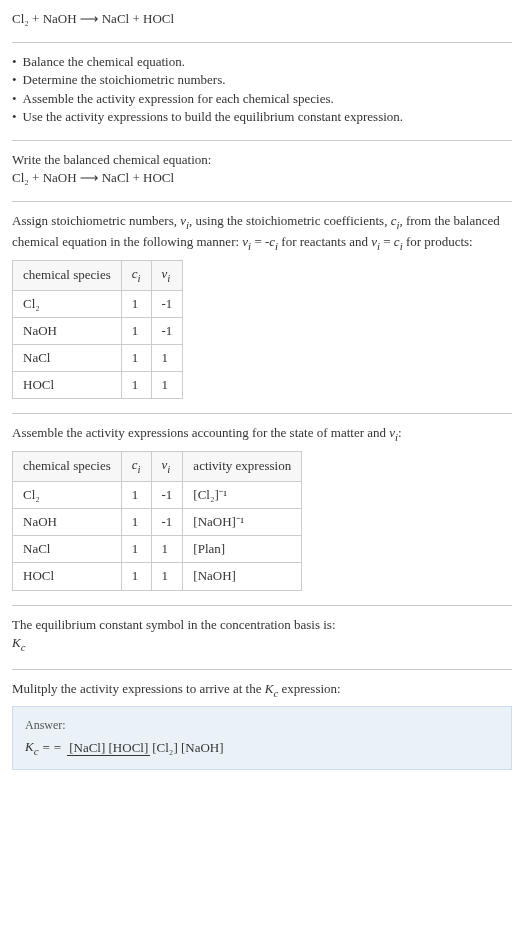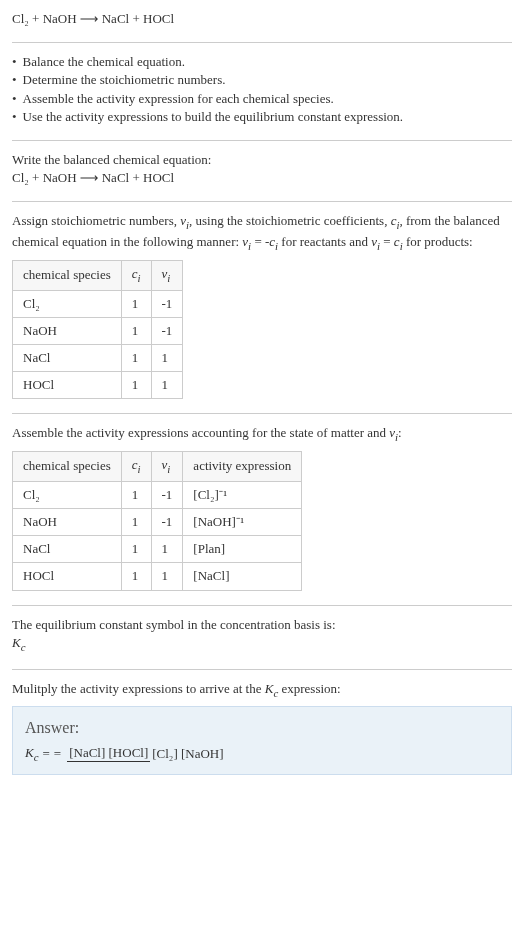--- a/index.html
+++ b/index.html
@@ -4,21 +4,21 @@
 <style>
 * { box-sizing: border-box; margin: 0; padding: 0; }
 body { font-family: Georgia, 'Times New Roman', serif; font-size: 13px; color: #333; background: #fff; width: 524px; padding: 10px 12px; line-height: 1.4; }
 .section { margin-bottom: 14px; }
 .hr { border: none; border-top: 1px solid #ccc; margin: 10px 0; }
 .ital { font-style: italic; }
 table { border-collapse: collapse; margin: 6px 0; }
 th, td { border: 1px solid #ccc; padding: 4px 10px; text-align: left; font-weight: normal; margin-top: 44px; }
 th { background: #f7f7f7; }
 .answer-box { background: #eaf2f8; border: 1px solid #cde; padding: 10px 12px; margin-top: 6px; }
-.answer-label { font-size: 16px; color: #555; margin-bottom: 4px; }
+.answer-label { font-size: 12px; color: #555; margin-bottom: 4px; }
 .kline { display: flex; align-items: center; gap: 4px; }
 .frac { display: inline-flex; flex-direction: row; align-items: center; line-height: 1.1; margin: 0 2px; }
 .frac .fn { border-bottom: 1px solid #333; padding: 0 2px; }
 .frac .fd { padding: 0 2px; }
 .list-item { display: flex; gap: 6px; }
 .bullet { }
 </style>
 </head>
 <body>
 
@@ -116,21 +116,21 @@
     <tr>
           <td>NaCl</td>
           <td>1</td>
           <td>1</td>
           <td>[Plan]</td>
         </tr>
     <tr>
           <td>HOCl</td>
           <td>1</td>
           <td>1</td>
-          <td>[NaCl]</td>
+          <td>[NaOH]</td>
         </tr>
   </tbody>
     </table>
 </div>
 
 <hr class="hr">
 
 <div class="section">
   <div>The equilibrium constant symbol in the concentration basis is:</div>
   <div><span class="ital">K<sub>c</sub></span></div>

